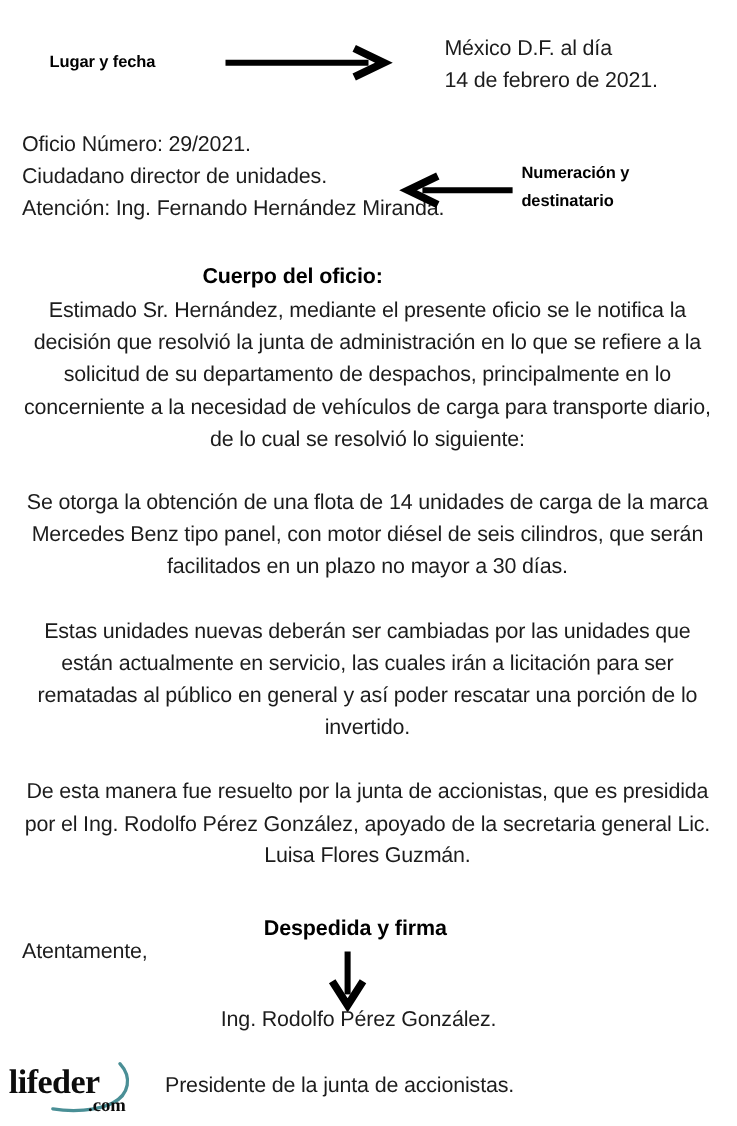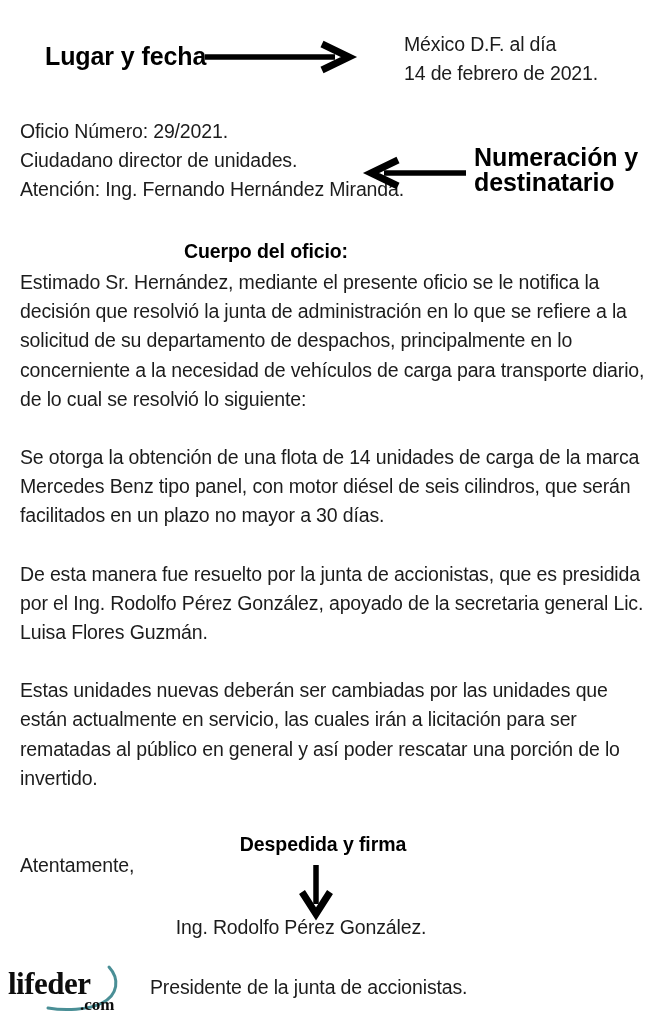--- a/index.html
+++ b/index.html
@@ -22,21 +22,21 @@
     inset: 0;
     background: #ffffff;
   }
 
   
   .abs { position: absolute; }
 
   .annot {
     font-weight: bold;
     color: #000000;
-    font-size: 25px;
+    font-size: 15px;
     line-height: 25px;
     letter-spacing: -0.1px;
   }
 
   .doc-text {
     color: #1c1c1c;
     font-size: 19.5px;
     line-height: 29.2px;
     letter-spacing: -0.15px;
     font-weight: 400;
@@ -88,20 +88,21 @@
     left: 0px;
     top: 238px;
     width: 532px;
     text-align: center;
   }
 
   #body-paragraphs {
     left: 20px;
     top: 268px;
     width: 628px;
+    text-align: center;
   }
   #body-paragraphs p {
     margin: 0 0 29px 0;
   }
   #body-paragraphs p:last-child { margin-bottom: 0; }
 
   
   #despedida-heading {
     left: 0px;
     top: 831px;
@@ -112,20 +113,21 @@
   #atentamente {
     left: 20px;
     top: 851px;
   }
 
   #signature-name {
     left: 0px;
     top: 913px;
     width: 602px;
     text-align: center;
+    padding-left: 25px;
   }
 
   #signature-role {
     left: 150px;
     top: 973px;
   }
 
   
   #lifeder-logo {
     left: 8px;
@@ -195,22 +197,22 @@
   <div class="abs annot" id="numeracion-label">
     <div>Numeración y</div>
     <div>destinatario</div>
   </div>
 
   <div class="abs doc-head" id="cuerpo-heading">Cuerpo del oficio:</div>
 
   <div class="abs doc-text" id="body-paragraphs">
     <p>Estimado Sr. Hernández, mediante el presente oficio se le notifica la decisión que resolvió la junta de administración en lo que se refiere a la solicitud de su departamento de despachos, principalmente en lo concerniente a la necesidad de vehículos de carga para transporte diario, de lo cual se resolvió lo siguiente:</p>
     <p>Se otorga la obtención de una flota de 14 unidades de carga de la marca Mercedes Benz tipo panel, con motor diésel de seis cilindros, que serán facilitados en un plazo no mayor a 30 días.</p>
+    <p>Estas unidades nuevas deberán ser cambiadas por las unidades que están actualmente en servicio, las cuales irán a licitación para ser rematadas al público en general y así poder rescatar una porción de lo invertido.</p>
     <p>De esta manera fue resuelto por la junta de accionistas, que es presidida por el Ing. Rodolfo Pérez González, apoyado de la secretaria general Lic. Luisa Flores Guzmán.</p>
-    <p>Estas unidades nuevas deberán ser cambiadas por las unidades que están actualmente en servicio, las cuales irán a licitación para ser rematadas al público en general y así poder rescatar una porción de lo invertido.</p>
   </div>
 
   <div class="abs doc-head" id="despedida-heading">Despedida y firma</div>
 
   <div class="abs doc-text" id="atentamente">Atentamente,</div>
 
   <div class="abs" id="arrow-down-wrap">
     <svg class="arrow-svg" width="42" height="52" viewBox="0 0 42 52" aria-hidden="true">
       <line x1="21" y1="1" x2="21" y2="40" stroke="#000000" stroke-width="5.5" stroke-linecap="butt"></line>
       <path d="M 7 28 L 21 50 L 35 28" fill="none" stroke="#000000" stroke-width="7" stroke-linejoin="miter" stroke-linecap="butt"></path>

